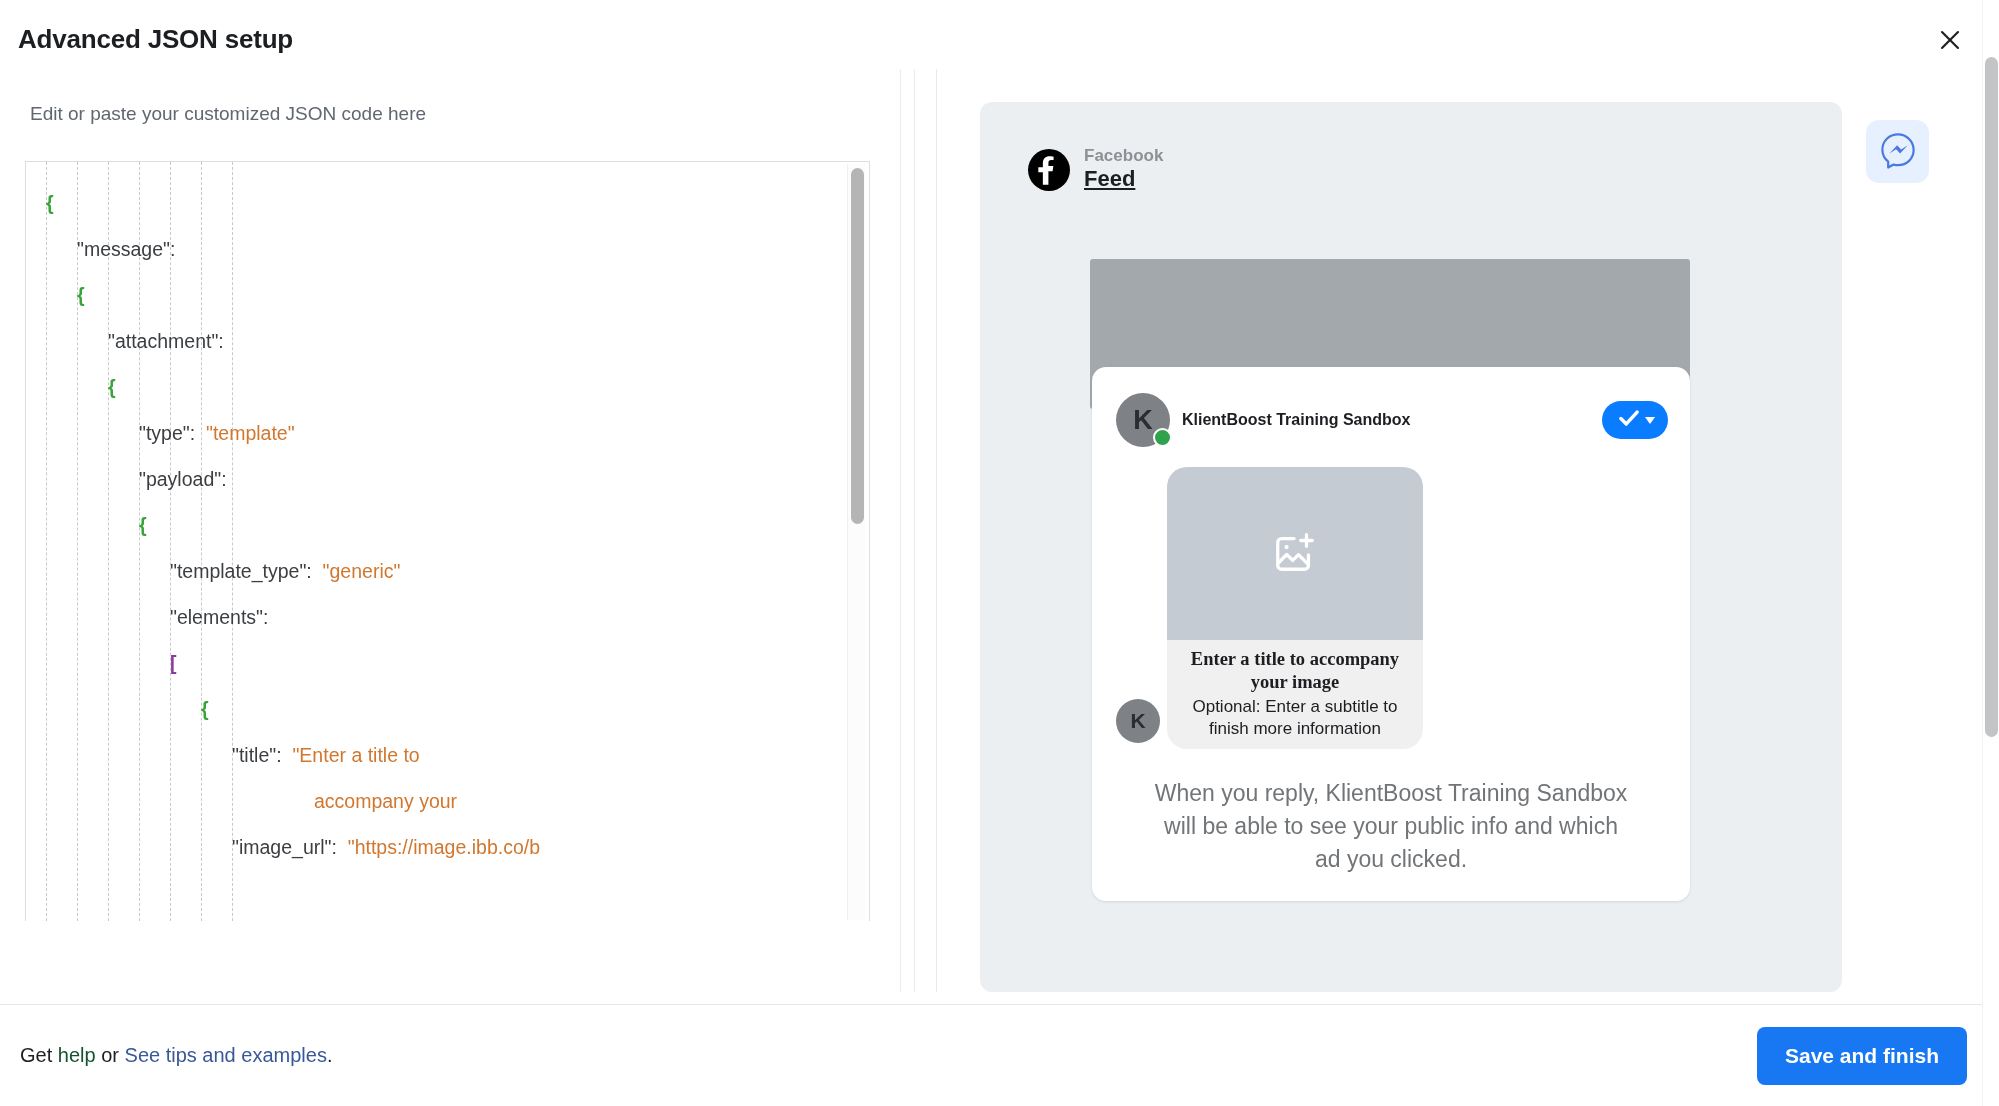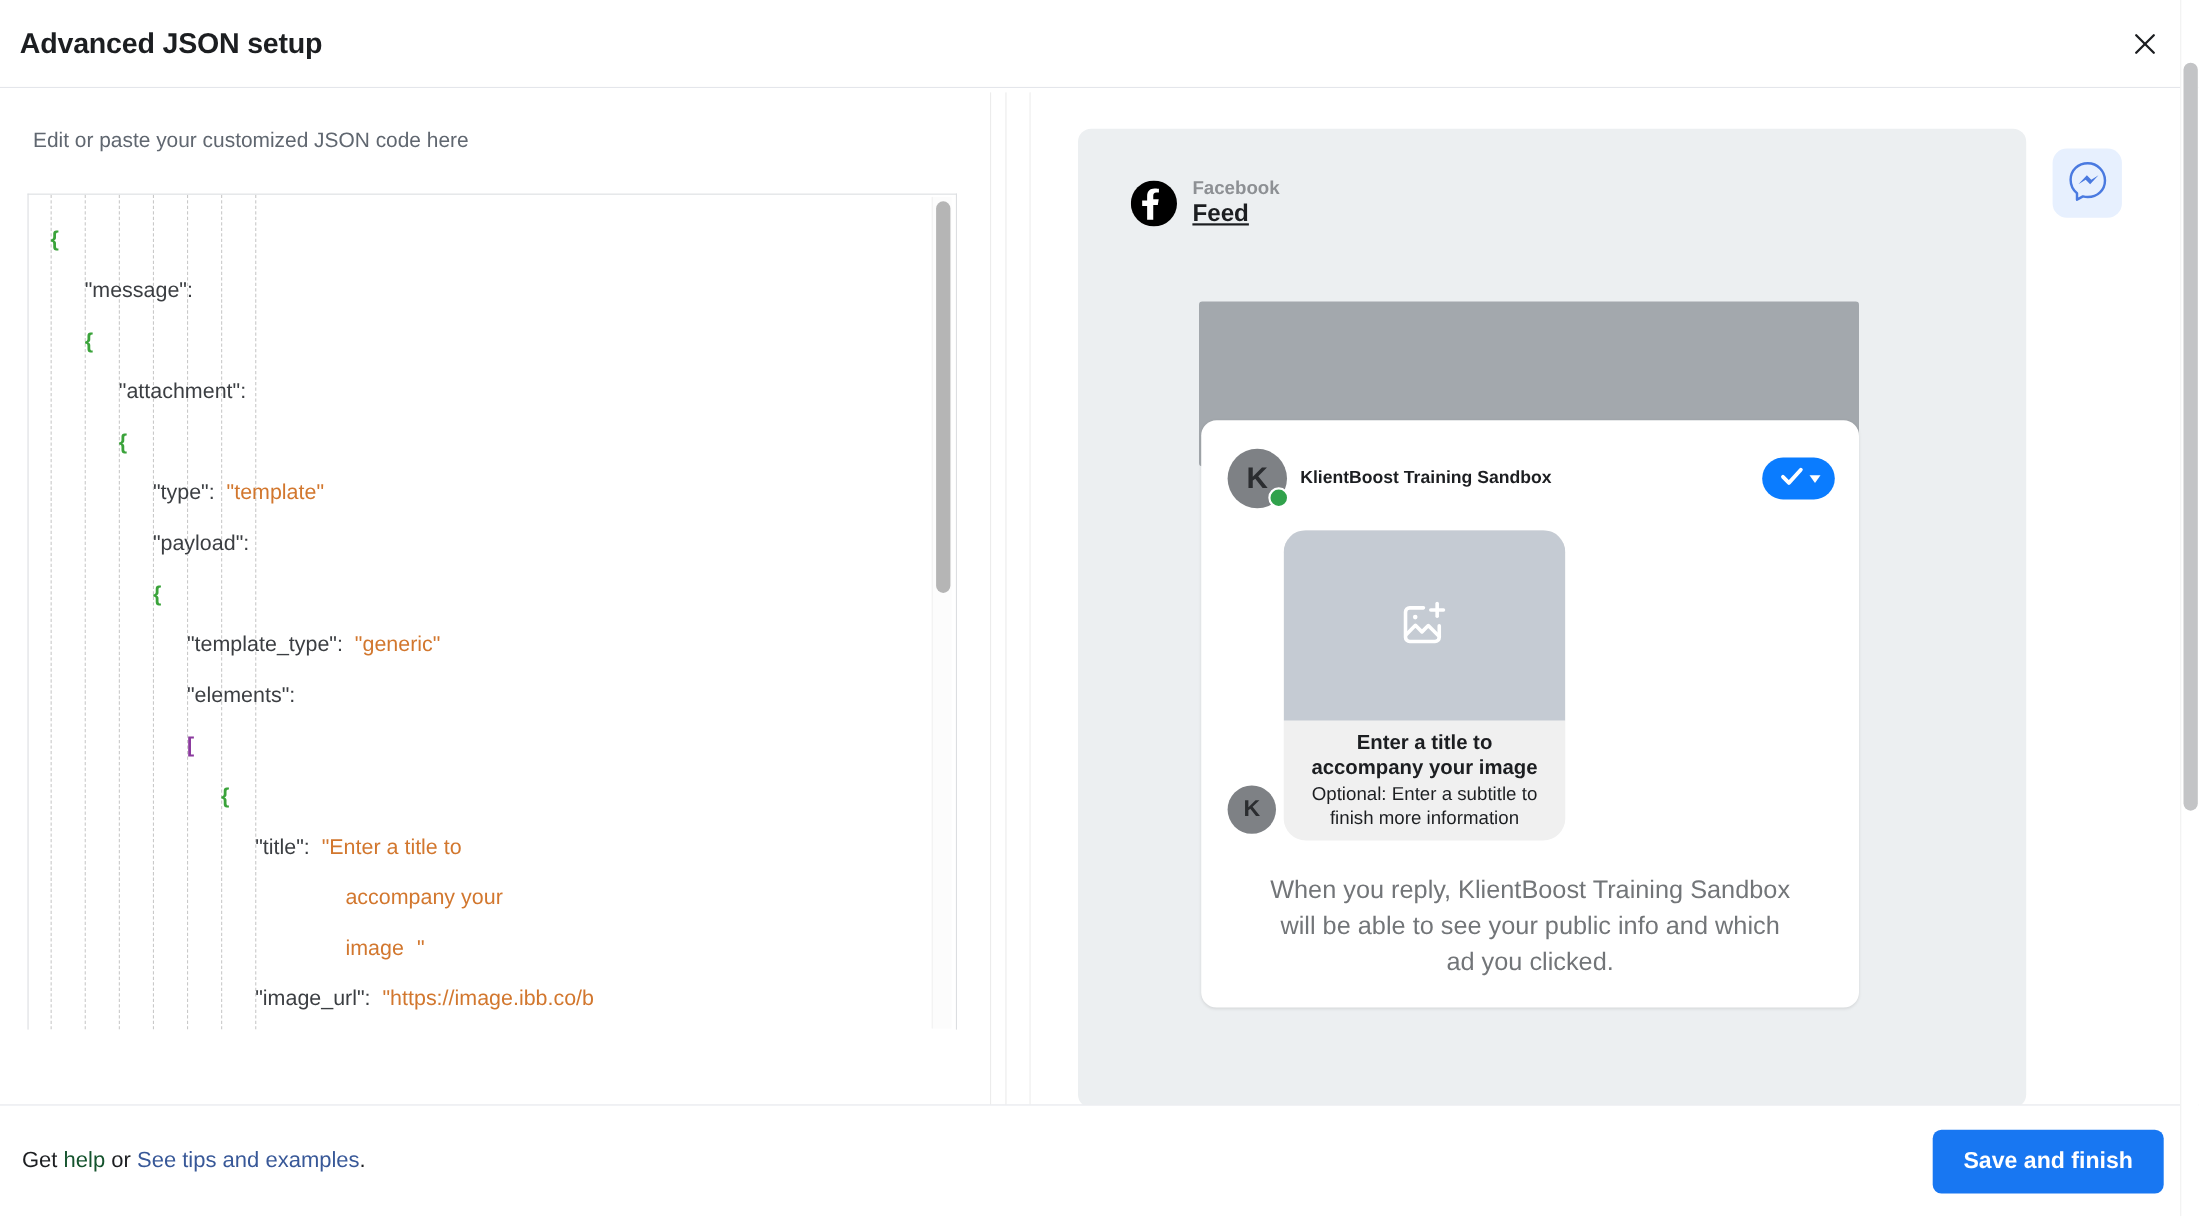--- a/index.html
+++ b/index.html
@@ -44,21 +44,21 @@
     width: 42px; height: 42px;
     display: flex; align-items: center; justify-content: center;
     border-radius: 50%;
     cursor: pointer;
   }
   .close-btn svg { display: block; }
 
   
   .dlg-body {
     position: absolute;
-    top: 84px; left: 0;
+    top: 69px; left: 0;
     width: 1999px;
     height: 923px;
     display: flex;
   }
 
   
   .left-pane {
     width: 937px;
     height: 100%;
     background: #ffffff;
@@ -287,20 +287,21 @@
     align-items: center;
     justify-content: center;
   }
   .bubble-title {
     font-size: 18.5px;
     font-weight: bold;
     color: #1c1e21;
     text-align: center;
     line-height: 1.25;
     padding: 8px 14px 0 14px;
+    font-family: Liberation Serif, serif;
   }
   .bubble-sub {
     font-size: 17px;
     color: #1c1e21;
     text-align: center;
     line-height: 1.25;
     padding: 2px 12px 0 12px;
   }
   .disclaimer {
     padding: 28px 60px 0 60px;
@@ -436,21 +437,20 @@
             <div class="code-line" style="padding-left: 82px;"><span class="tok-brace">{</span></div>
             <div class="code-line" style="padding-left: 113px;"><span class="tok-key">"type":</span><span class="tok-str">  "template"</span></div>
             <div class="code-line" style="padding-left: 113px;"><span class="tok-key">"payload":</span></div>
             <div class="code-line" style="padding-left: 113px;"><span class="tok-brace">{</span></div>
             <div class="code-line" style="padding-left: 144px;"><span class="tok-key">"template_type":</span><span class="tok-str">  "generic"</span></div>
             <div class="code-line" style="padding-left: 144px;"><span class="tok-key">"elements":</span></div>
             <div class="code-line" style="padding-left: 144px;"><span class="tok-brack">[</span></div>
             <div class="code-line" style="padding-left: 175px;"><span class="tok-brace">{</span></div>
             <div class="code-line" style="padding-left: 206px;"><span class="tok-key">"title":</span><span class="tok-str">  "Enter a title to</span></div>
             <div class="code-line" style="padding-left: 288px;"><span class="tok-str">accompany your</span></div>
-            <div class="code-line" style="padding-left: 288px;"><span class="tok-str">image</span><span class="tok-str" style="position: absolute; left: 353px;">"</span></div>
             <div class="code-line" style="padding-left: 206px;"><span class="tok-key">"image_url":</span><span class="tok-str">  "https://image.ibb.co/b</span></div>
             <div class="code-line" style="padding-left: 288px;"></div>
           </div>
         <div class="ed-scrollbar">
           <div class="ed-thumb"></div>
         </div>
       </div>
 
       <div class="strip" style="left:900px;"></div>
       <div class="strip" style="left:914px;"></div>

